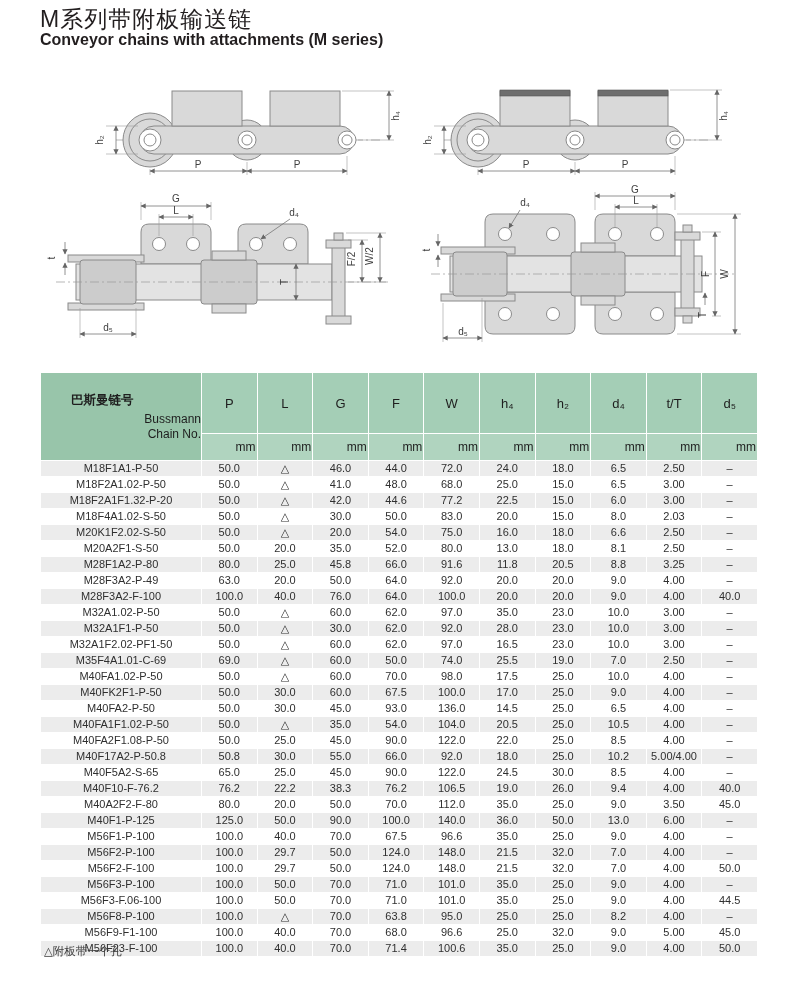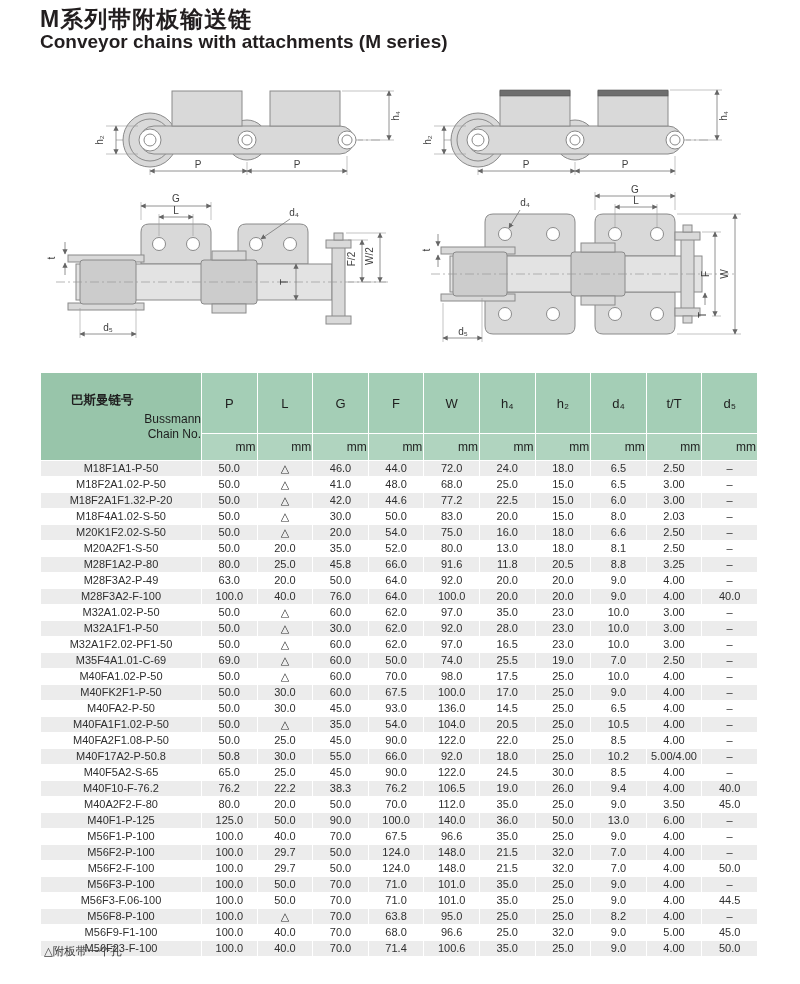--- a/index.html
+++ b/index.html
@@ -4,23 +4,23 @@
 <style>
   :root{
     --header-col1:#98c5aa; --header-cell:#a4ceb6; --header-unit:#b0d4bf;
     --row-stripe:#ececec; --row-white:#ffffff; --table-text:#2f2f2f;
     --title-text:#221e1f; --diagram-fill:#d9d9d9; --diagram-stroke:#8a8a8a;
     --dim-line:#777777;
   }
   html,body{margin:0;padding:0;}
   body{width:800px;height:984px;position:relative;background:#fff;
        font-family:"Liberation Sans","DejaVu Sans",sans-serif;overflow:hidden;}
-  .title-zh{position:absolute;left:40px;top:4px;font-size:23px;font-weight:bold;
+  .title-zh{position:absolute;left:40px;top:4px;font-size:23px;font-weight:normal;
             color:var(--title-text);margin:0;letter-spacing:1px;}
-  .title-en{position:absolute;left:40px;top:31px;font-size:19px;font-weight:bold;
+  .title-en{position:absolute;left:40px;top:31px;font-size:16px;font-weight:bold;
             color:var(--title-text);margin:0;}
   svg.diag{position:absolute;overflow:visible;}
   .d1{left:92px;top:78px;}
   .d2{left:420px;top:78px;}
   .d3{left:46px;top:186px;}
   .d4p{left:424px;top:184px;}
   .blk{fill:var(--diagram-fill);stroke:var(--diagram-stroke);stroke-width:1;}
   .bar{fill:#e3e3e3;stroke:var(--diagram-stroke);stroke-width:1;}
   .rol{fill:#cccccc;stroke:var(--diagram-stroke);stroke-width:1;}
   .wht{fill:#ffffff;stroke:var(--diagram-stroke);stroke-width:1;}

